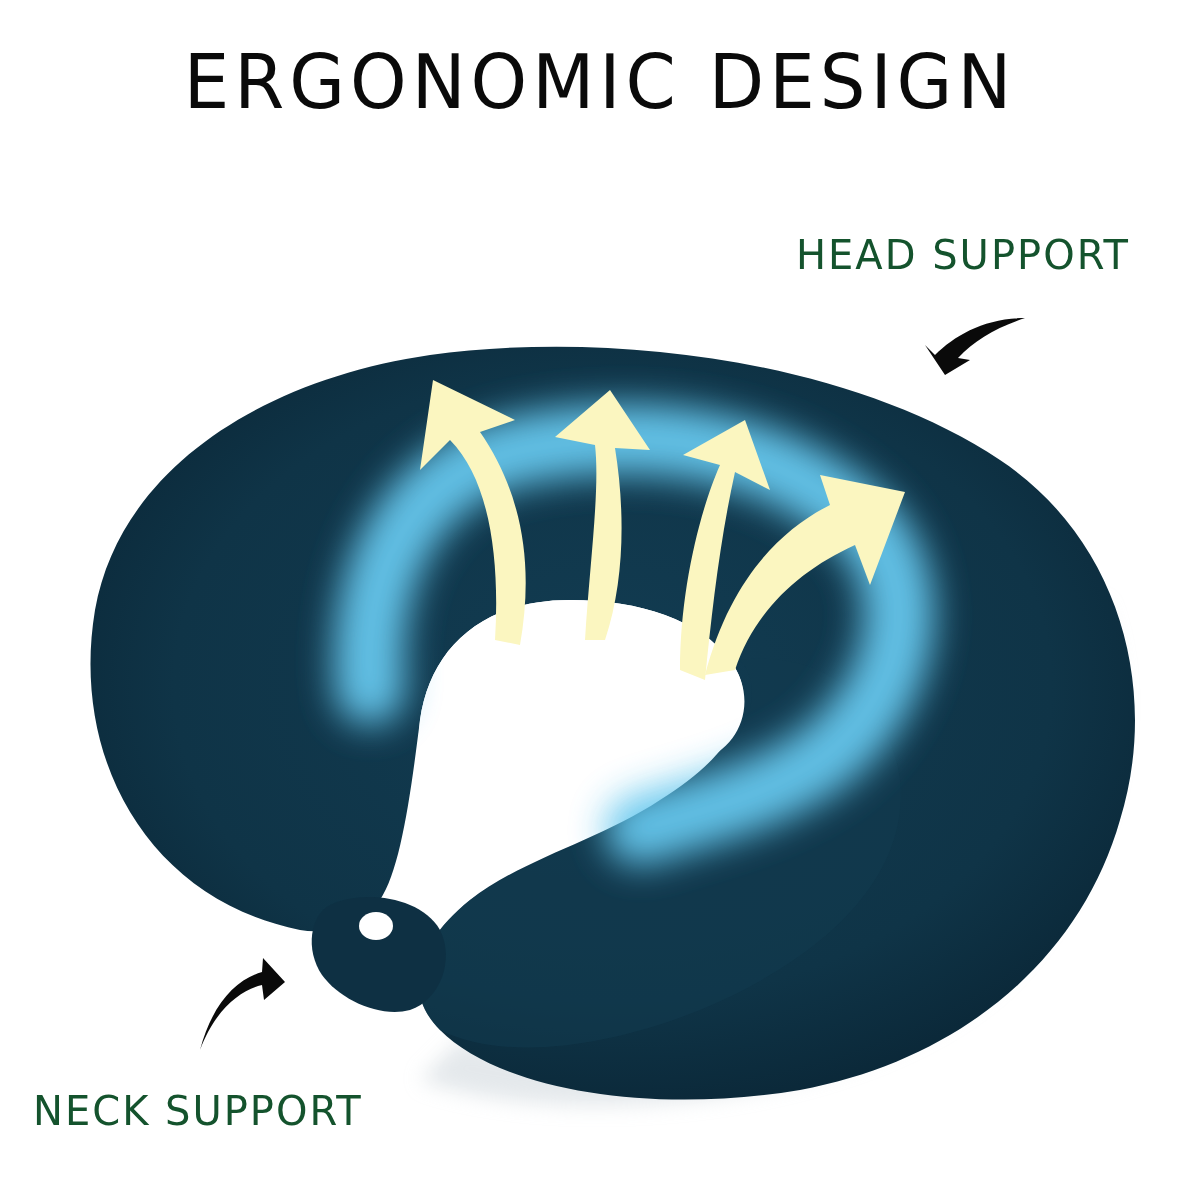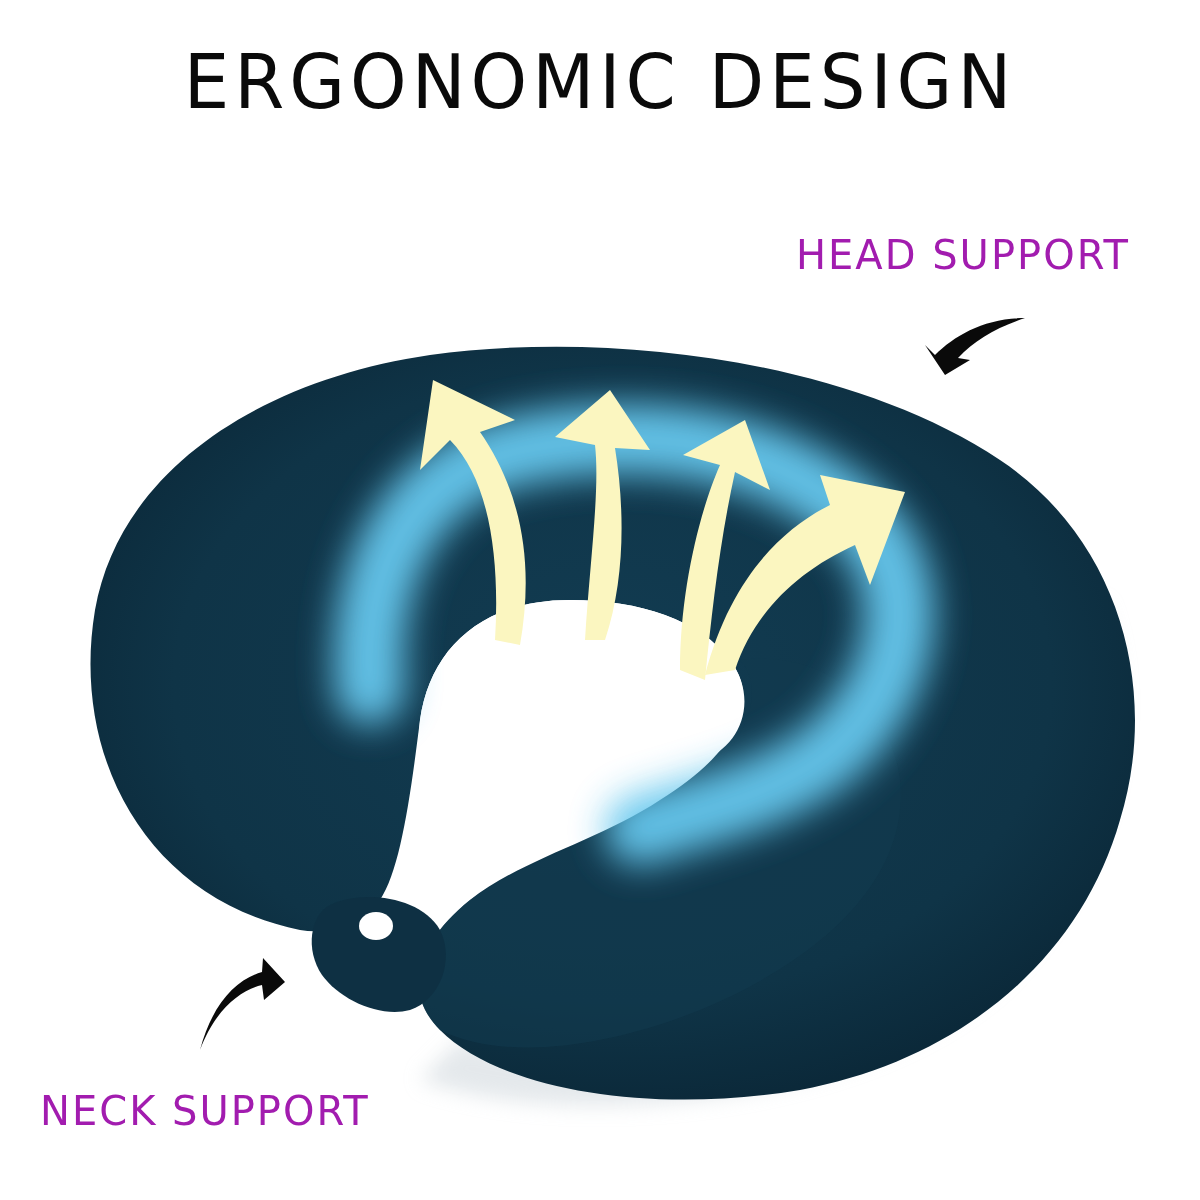--- a/index.html
+++ b/index.html
@@ -3,25 +3,25 @@
   <meta charset="utf-8">
   <style>
     html, body { margin: 0; padding: 0; background: #ffffff; }
     body { width: 1200px; height: 1200px; position: relative; overflow: hidden; font-family: "DejaVu Sans", sans-serif; }
     .title {
       position: absolute; left: 0; top: 40px; width: 1200px; text-align: center;
       font-size: 72px; letter-spacing: 5px; color: #0a0a0a; font-weight: normal;
       font-family: "DejaVu Sans", sans-serif; transform: scaleY(1.05);
     }
     .label {
-      position: absolute; font-size: 40px; letter-spacing: 2px; color: #a21caf;
+      position: absolute; font-size: 40px; letter-spacing: 2px; color: #14532d;
       font-family: "DejaVu Sans", sans-serif;
     }
     .label-head { left: 796px; top: 232px; }
-    .label-neck { left: 40px; top: 1088px; }
+    .label-neck { left: 33px; top: 1088px; }
     svg.art { position: absolute; left: 0; top: 0; }
   </style>
 </head>
 <body>
 
 <div class="title">ERGONOMIC DESIGN</div>
 <div class="label label-head">HEAD SUPPORT</div>
 <div class="label label-neck">NECK SUPPORT</div>
 
 <svg class="art" width="1200" height="1200" viewBox="0 0 1200 1200">

